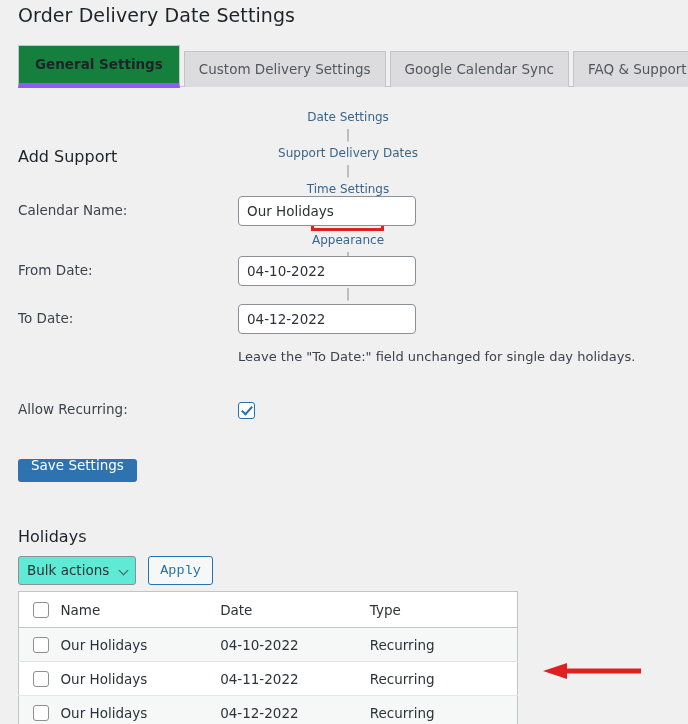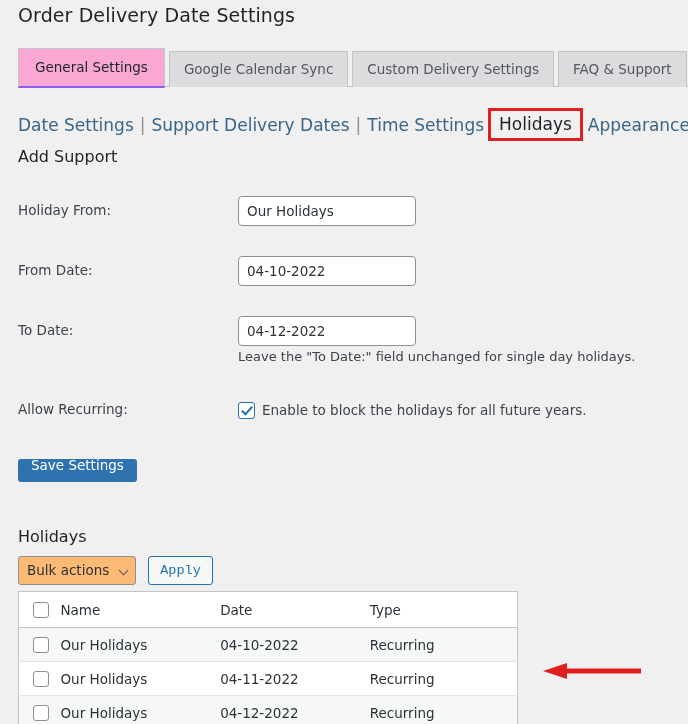--- a/index.html
+++ b/index.html
@@ -59,40 +59,41 @@
     font-size: 13.5px;
     line-height: 1;
     padding: 11px 14px 11px;
     margin-right: 4px;
     cursor: pointer;
     white-space: nowrap;
     position: relative;
     z-index: 1;
   }
   .tab.active {
-    background: #f9a8d4;
+    background: #15803d;
     color: #1d2327;
-    font-weight: normal;
-    border-bottom: 2px solid #8b5cf6;
+    font-weight: bold;
+    border-bottom: 5px solid #8b5cf6;
     margin-bottom: -1px;
     z-index: 3;
     padding: 12px 16px 12px;
   }
 
   
   .subnav {
     position: absolute;
     top: 108px;
     left: 18px;
     right: 10px;
-    font-size: 17px;
+    font-size: 12px;
     line-height: 18px;
     white-space: nowrap;
     display: flex;
     align-items: center;
+    flex-direction: column;
   }
   .subnav a {
     color: #3a6588;
     text-decoration: none;
     cursor: pointer;
   }
   .subnav .sep {
     color: #8c8f94;
     margin: 0 6px;
   }
@@ -213,21 +214,21 @@
     position: absolute;
     left: 18px;
     top: 556px;
     display: flex;
     align-items: center;
   }
   .bulk-select {
     height: 29px;
     border: 1px solid #8c8f94;
     border-radius: 3px;
-    background: #fdba74;
+    background: #5eead4;
     font-size: 13.5px;
     color: #2c3338;
     padding: 0 26px 0 8px;
     font-family: "DejaVu Sans", "Liberation Sans", sans-serif;
     cursor: pointer;
     position: relative;
     display: flex;
     align-items: center;
     line-height: 1;
   }
@@ -311,22 +312,22 @@
 </style>
 </head>
 <body>
 
 <h1 class="page-title">Order Delivery Date Settings</h1>
 
 <div class="tabs-wrap">
   <div class="tabs-baseline"></div>
   <div class="tabs">
     <div class="tab active">General Settings</div>
+    <div class="tab">Custom Delivery Settings</div>
     <div class="tab">Google Calendar Sync</div>
-    <div class="tab">Custom Delivery Settings</div>
     <div class="tab">FAQ &amp; Support</div>
   </div>
 </div>
 
 <div class="subnav">
   <a>Date Settings</a>
   <span class="sep">|</span>
   <a>Support Delivery Dates</a>
   <span class="sep">|</span>
   <a>Time Settings</a>
@@ -336,47 +337,46 @@
   <a>Appearance</a>
   <span class="sep">|</span>
   <a>Time Slot</a>
   <span class="sep">|</span>
   <a>Additional Settings</a>
 </div>
 
 <h2 id="add-holiday-heading" class="section-heading">Add Support</h2>
 
 <div class="form-row" style="top:196px;">
-  <span class="form-label">Holiday From:</span>
+  <span class="form-label">Calendar Name:</span>
   <span class="form-field">
     <input class="text-input" type="text" value="Our Holidays" style="">
   </span>
 </div>
 
 <div class="form-row" style="top:256px;">
   <span class="form-label">From Date:</span>
   <span class="form-field">
     <input class="text-input" type="text" value="04-10-2022" style="">
   </span>
 </div>
 
-<div class="form-row" style="top:316px;">
+<div class="form-row" style="top:304px;">
   <span class="form-label">To Date:</span>
   <span class="form-field">
     <input class="text-input" type="text" value="04-12-2022" style="">
   </span>
 </div>
 
 <div class="field-hint">Leave the "To Date:" field unchanged for single day holidays.</div>
 
 <div class="form-row" id="recurring-row">
   <span class="form-label">Allow Recurring:</span>
   <span class="cb-line">
     <span class="cb-box"></span>
-    <span class="cb-label">Enable to block the holidays for all future years.</span>
   </span>
 </div>
 
 <button class="save-btn">Save Settings</button>
 
 <h2 id="holidays-heading" class="section-heading">Holidays</h2>
 
 <div class="toolbar">
   <div class="bulk-select">
     <span>Bulk actions</span>

